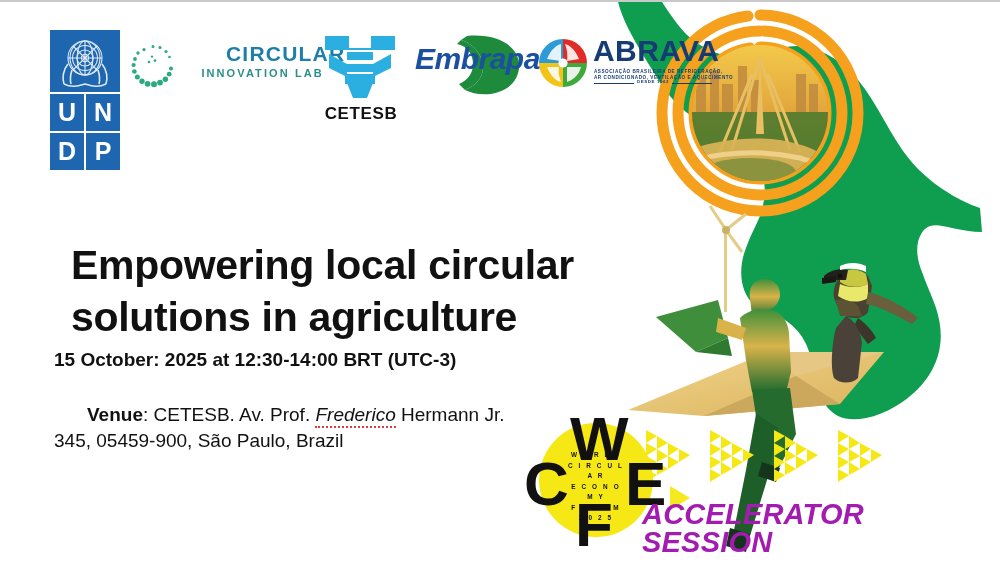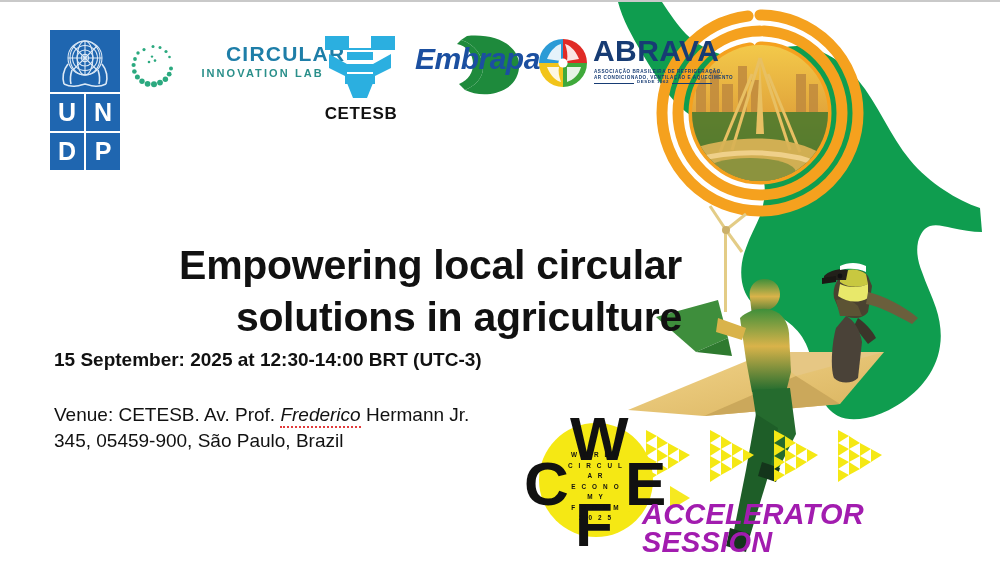--- a/index.html
+++ b/index.html
@@ -58,27 +58,27 @@
   .abrava .sub1{top:34px;}
   .abrava .sub2{top:40px;}
   .abrava .rule{position:absolute;left:57px;top:47px;width:118px;height:3px;}
   .abrava .rule:before,.abrava .rule:after{content:"";position:absolute;top:1px;height:1px;background:#173C74;}
   .abrava .rule:before{left:0;width:40px;}
   .abrava .rule:after{right:0;width:40px;}
   .abrava .since{position:absolute;left:57px;top:44px;width:118px;text-align:center;
     font-size:4.4px;letter-spacing:.6px;color:#173C74;font-weight:bold;}
 
   
-  .title{position:absolute;left:42px;top:212px;width:640px;
-    font-size:41px;font-weight:bold;line-height:52px;color:#111;letter-spacing:-0.3px;text-align:right;}
+  .title{position:absolute;left:71px;top:212px;width:640px;
+    font-size:41px;font-weight:bold;line-height:52px;color:#111;letter-spacing:-0.3px;}
   .meta{position:absolute;left:54px;top:348px;width:560px;color:#111;}
   .meta .date{font-size:19px;font-weight:bold;line-height:24px;}
   .meta .mode{font-size:19px;line-height:24px;margin-top:30px;}
   .meta .venue{font-size:19px;line-height:26px;margin-top:30px;}
-  .meta .venue b{font-weight:normal;}
+  .meta .venue b{font-weight:bold;margin-left:33px;}
   .spell{border-bottom:2px dotted #e23b3b;padding-bottom:1px;font-style:italic;}
 
   
   .wcef{position:absolute;left:520px;top:408px;width:400px;height:156px;}
   .wcef svg{position:absolute;left:0;top:0;}
   .wcef .L{position:absolute;font-weight:bold;color:#111;line-height:1;}
   .wcef .Lw{left:50px;top:0px;font-size:62px;}
   .wcef .Lc{left:4px;top:45px;font-size:62px;}
   .wcef .Le{left:105px;top:45px;font-size:62px;}
   .wcef .Lf{left:55px;top:86px;font-size:62px;}
@@ -326,21 +326,21 @@
       <div class="sub1">ASSOCIAÇÃO BRASILEIRA DE REFRIGERAÇÃO,</div>
       <div class="sub2">AR CONDICIONADO, VENTILAÇÃO E AQUECIMENTO</div>
       <div class="rule"></div>
       <div class="since">DESDE 1962</div>
     </div>
   </div>
 
   <h1 class="title">Empowering local circular solutions in agriculture</h1>
 
   <div class="meta">
-    <div class="date">15 September: 2025 at 12:30-14:00 BRT (UTC-3)</div>
+    <div class="date">15 October: 2025 at 12:30-14:00 BRT (UTC-3)</div>
     <div class="venue">
       <b>Venue</b><span>: CETESB. Av. Prof. </span><span class="spell">Frederico</span><span> Hermann Jr.</span><br><span>345, 05459-900, São Paulo, Brazil</span>
     </div>
   </div>
 
   <div class="wcef">
     <svg width="400" height="156" viewBox="0 0 400 156">
       <circle cx="76" cy="72" r="57" fill="#F5E814"></circle>
       <g fill="#F5E814">
         <g>

